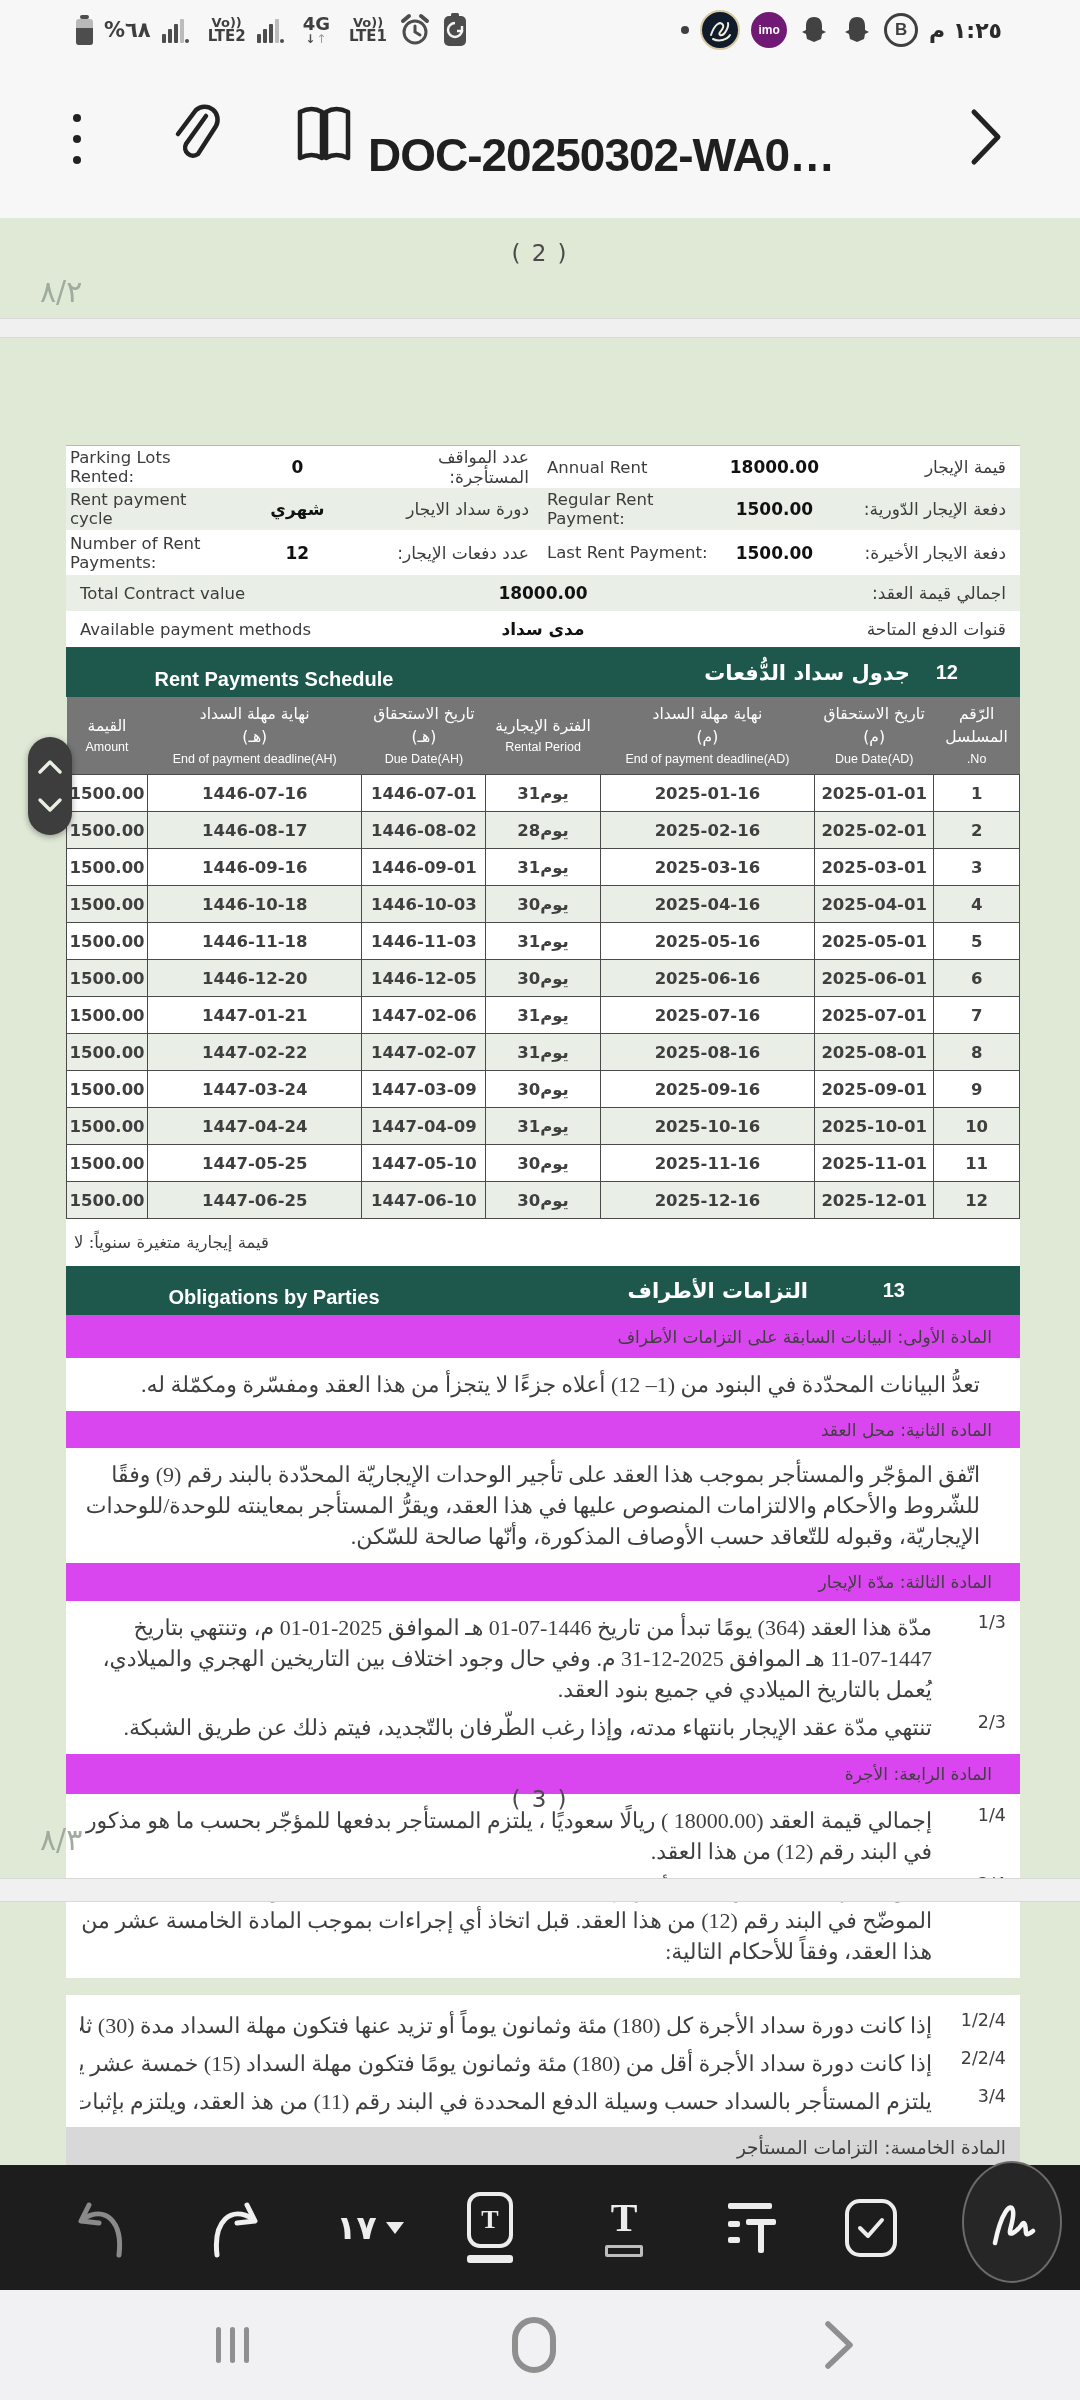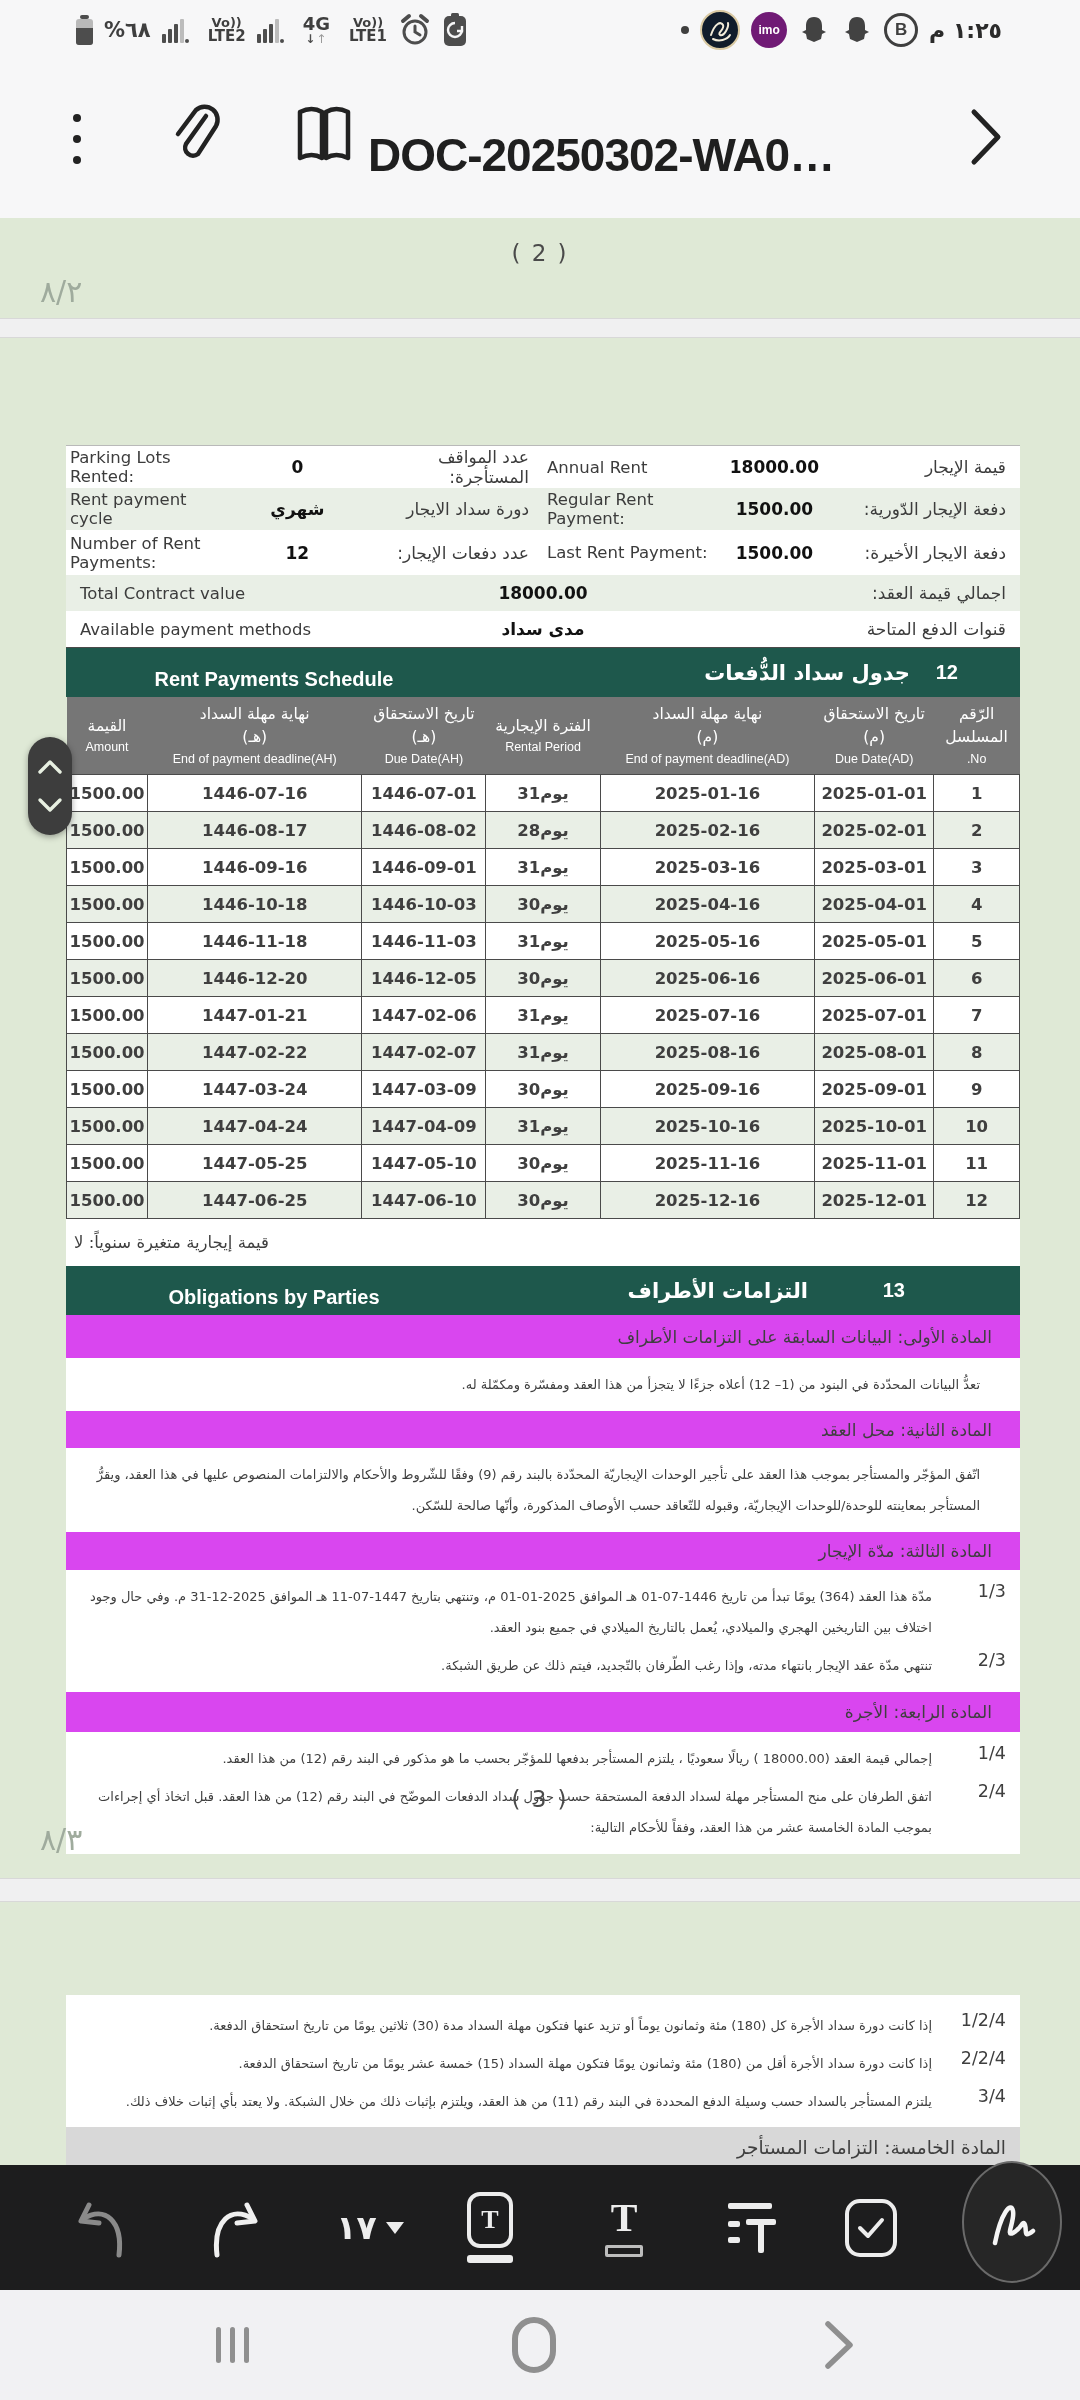--- a/index.html
+++ b/index.html
@@ -86,21 +86,21 @@
   .sched tbody tr.alt td { background:#e9efe6; }
   .sched .ltr { direction:ltr; }
   .note { height:47px; background:#fff; display:flex; align-items:center; justify-content:flex-end; padding-left:8px;
     font-size:16.5px; color:#3f3f3f; }
 
   
   .sec-h { background:#d946ef; display:flex; align-items:center; padding-right:28px; font-size:17px; color:#3f3f3f; }
   .sec-p { background:#fff; padding:4px 14px; }
   .item { display:flex; direction:rtl; gap:26px; margin:7px 0; }
   .item .inum { min-width:48px; font-size:17.5px; color:#3f3f3f; direction:ltr; text-align:right; }
-  .item .itxt { font-size:13px; color:#3f3f3f; line-height:31px; text-align:right; }
+  .item .itxt { font-size:22px; color:#3f3f3f; line-height:31px; text-align:right;font-family:Liberation Serif, serif; }
   .item .nowrap { white-space:nowrap; overflow:hidden; }
 
   
   .page4 { position:absolute; left:66px; width:954px; background:#fff; direction:rtl; padding:8px 14px; }
   .p4h { background:#d8d8d8; margin:10px -14px 8px -14px; padding-right:14px; height:40px; display:flex; align-items:center;
     font-size:18.5px; color:#3f3f3f; }
 
   
   .pill { position:absolute; left:28px; width:44px; height:98px; background:#3d3d3d; border-radius:22px;
     display:flex; flex-direction:column; align-items:center; justify-content:space-evenly; box-shadow:0 2px 6px rgba(0,0,0,.35); }

